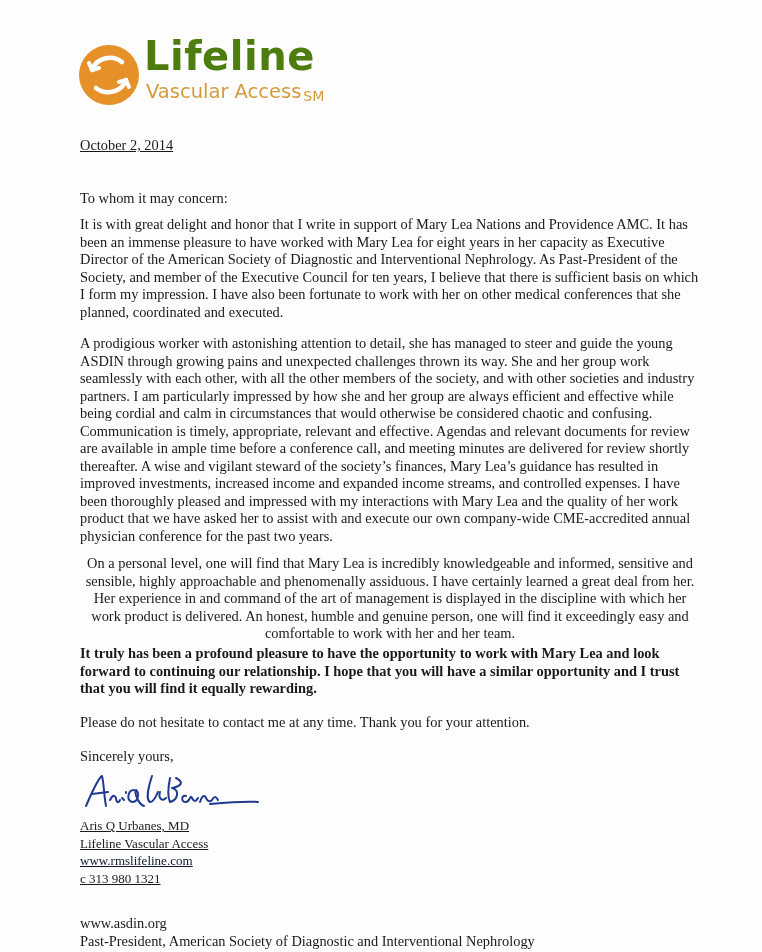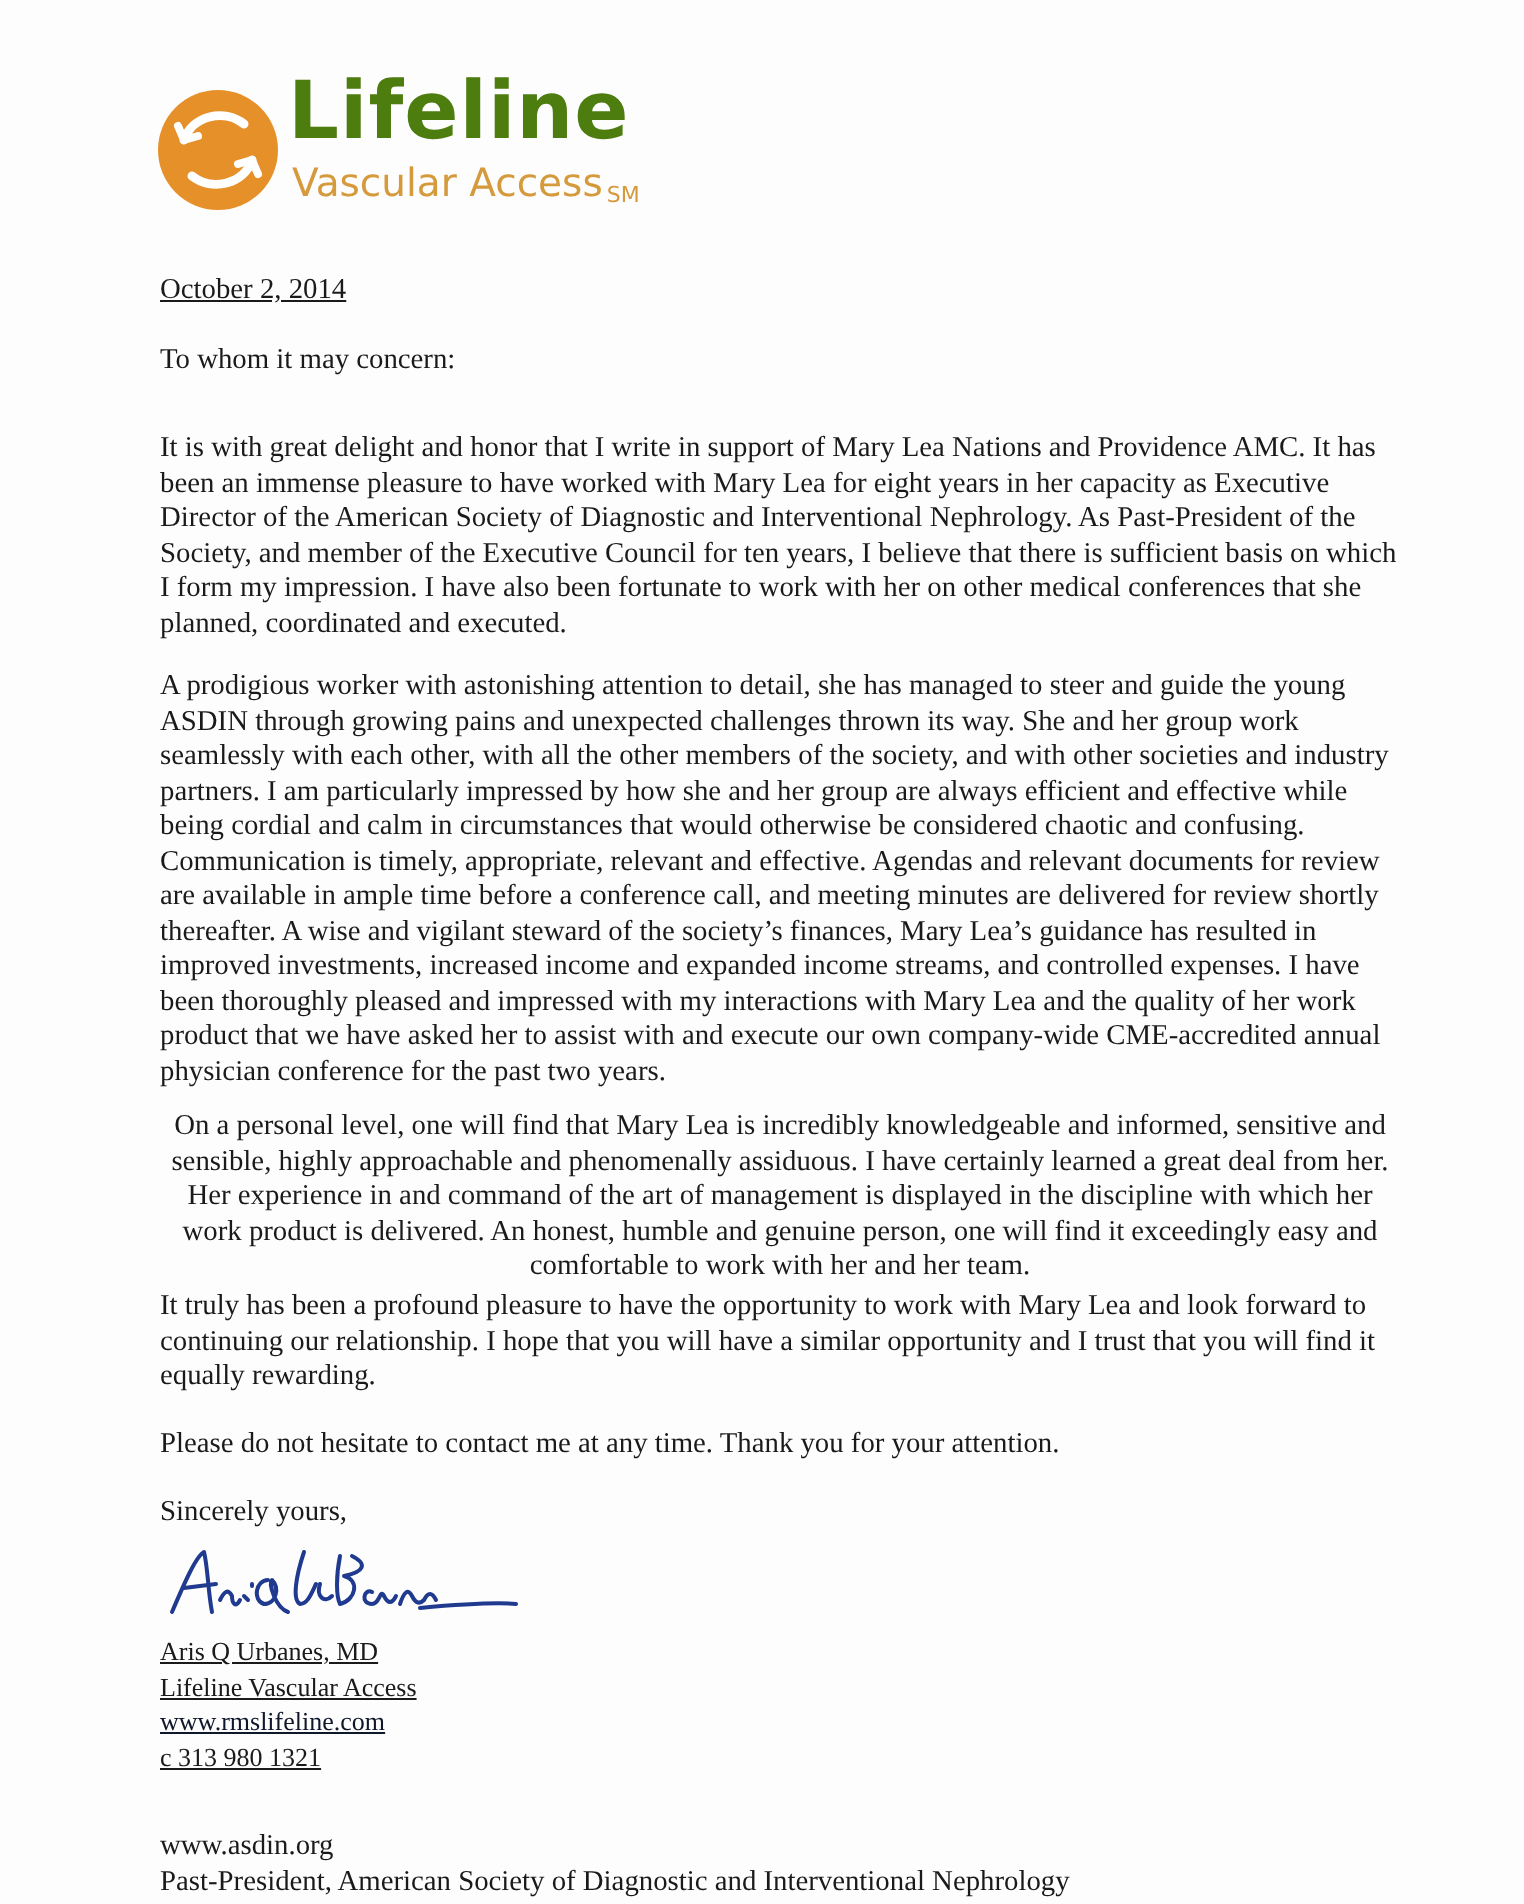--- a/index.html
+++ b/index.html
@@ -49,40 +49,40 @@
       position: absolute;
       left: 68px;
       top: 40px;
       font-family: "DejaVu Sans", "Liberation Sans", sans-serif;
       font-size: 19.5px;
       color: #d59a3c;
       line-height: 1;
       white-space: nowrap;
     }
     .logo-sm {
-      font-size: 11px;
+      font-size: 14px;
       margin-left: 2px;
       vertical-align: -3px;
       color: #d59a3c;
     }
 
     .text {
       position: absolute;
       left: 80px;
       width: 620px;
       font-size: 14.4px;
       line-height: 17.5px;
       white-space: pre-line;
     }
     .date { top: 137px; text-decoration: underline; }
-    .salutation { top: 172px; }
+    .salutation { top: 190px; }
     .p1 { top: 216px; }
     .p2 { top: 335px; }
     .p3 { top: 555px; text-align: center; }
-    .p4 { top: 645px; }
+    .p4 { top: 645px; font-weight: bold; }
     .p5 { top: 714px; }
     .closing { top: 748px; }
 
     .signature {
       position: absolute;
       left: 82px;
       top: 770px;
       width: 180px;
       height: 45px;
     }

